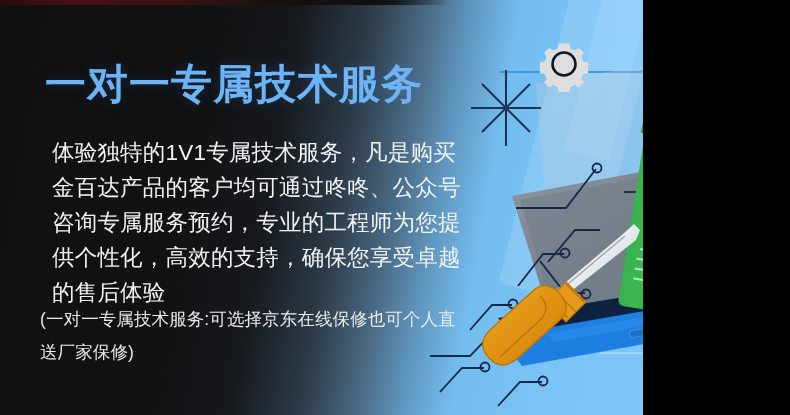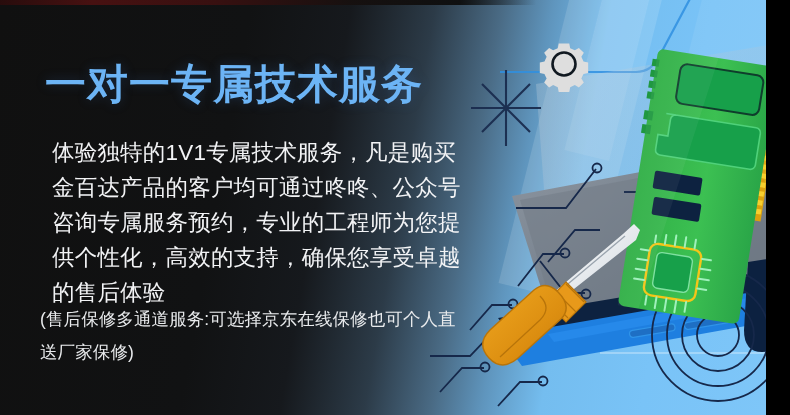--- a/index.html
+++ b/index.html
@@ -1,20 +1,20 @@
 <!DOCTYPE html>
 <html><head>
 <meta charset="utf-8">
 <style>
   html,body{margin:0;padding:0;background:#000;}
   body{font-family:"Liberation Sans","DejaVu Sans",sans-serif;}
 
   #banner{
     position:relative;
-    width:766px;height:415px;
+    width:643px;height:415px;
     overflow:hidden;
     background:#121212;
   }
 
   
   .layer{position:absolute;inset:0;}
 
   .bg-base{
     background:
       linear-gradient(100deg,
@@ -260,15 +260,15 @@
 
         <path d="M558 292 Q572 306 562 318 L518 358 Q502 372 489 358 Q476 344 490 330 L534 290 Q546 280 558 292 Z" fill="url(#sdG)" stroke="#b8740a" stroke-width="1.4"></path>
         <path d="M540 296 Q552 308 540 320 L500 357" stroke="#b8740a" stroke-width="1.3" fill="none"></path>
       </g>
 
     </g>
   </svg>
 
   <div class="title">一对一专属技术服务</div>
   <div class="body-copy">体验独特的1V1专属技术服务，凡是购买金百达产品的客户均可通过咚咚、公众号咨询专属服务预约，专业的工程师为您提供个性化，高效的支持，确保您享受卓越的售后体验</div>
-  <div class="note">(售后保修多通道服务:可选择京东在线保修也可个人直送厂家保修)</div>
+  <div class="note">(一对一专属技术服务:可选择京东在线保修也可个人直送厂家保修)</div>
 
 </div>
 
 </body></html>

